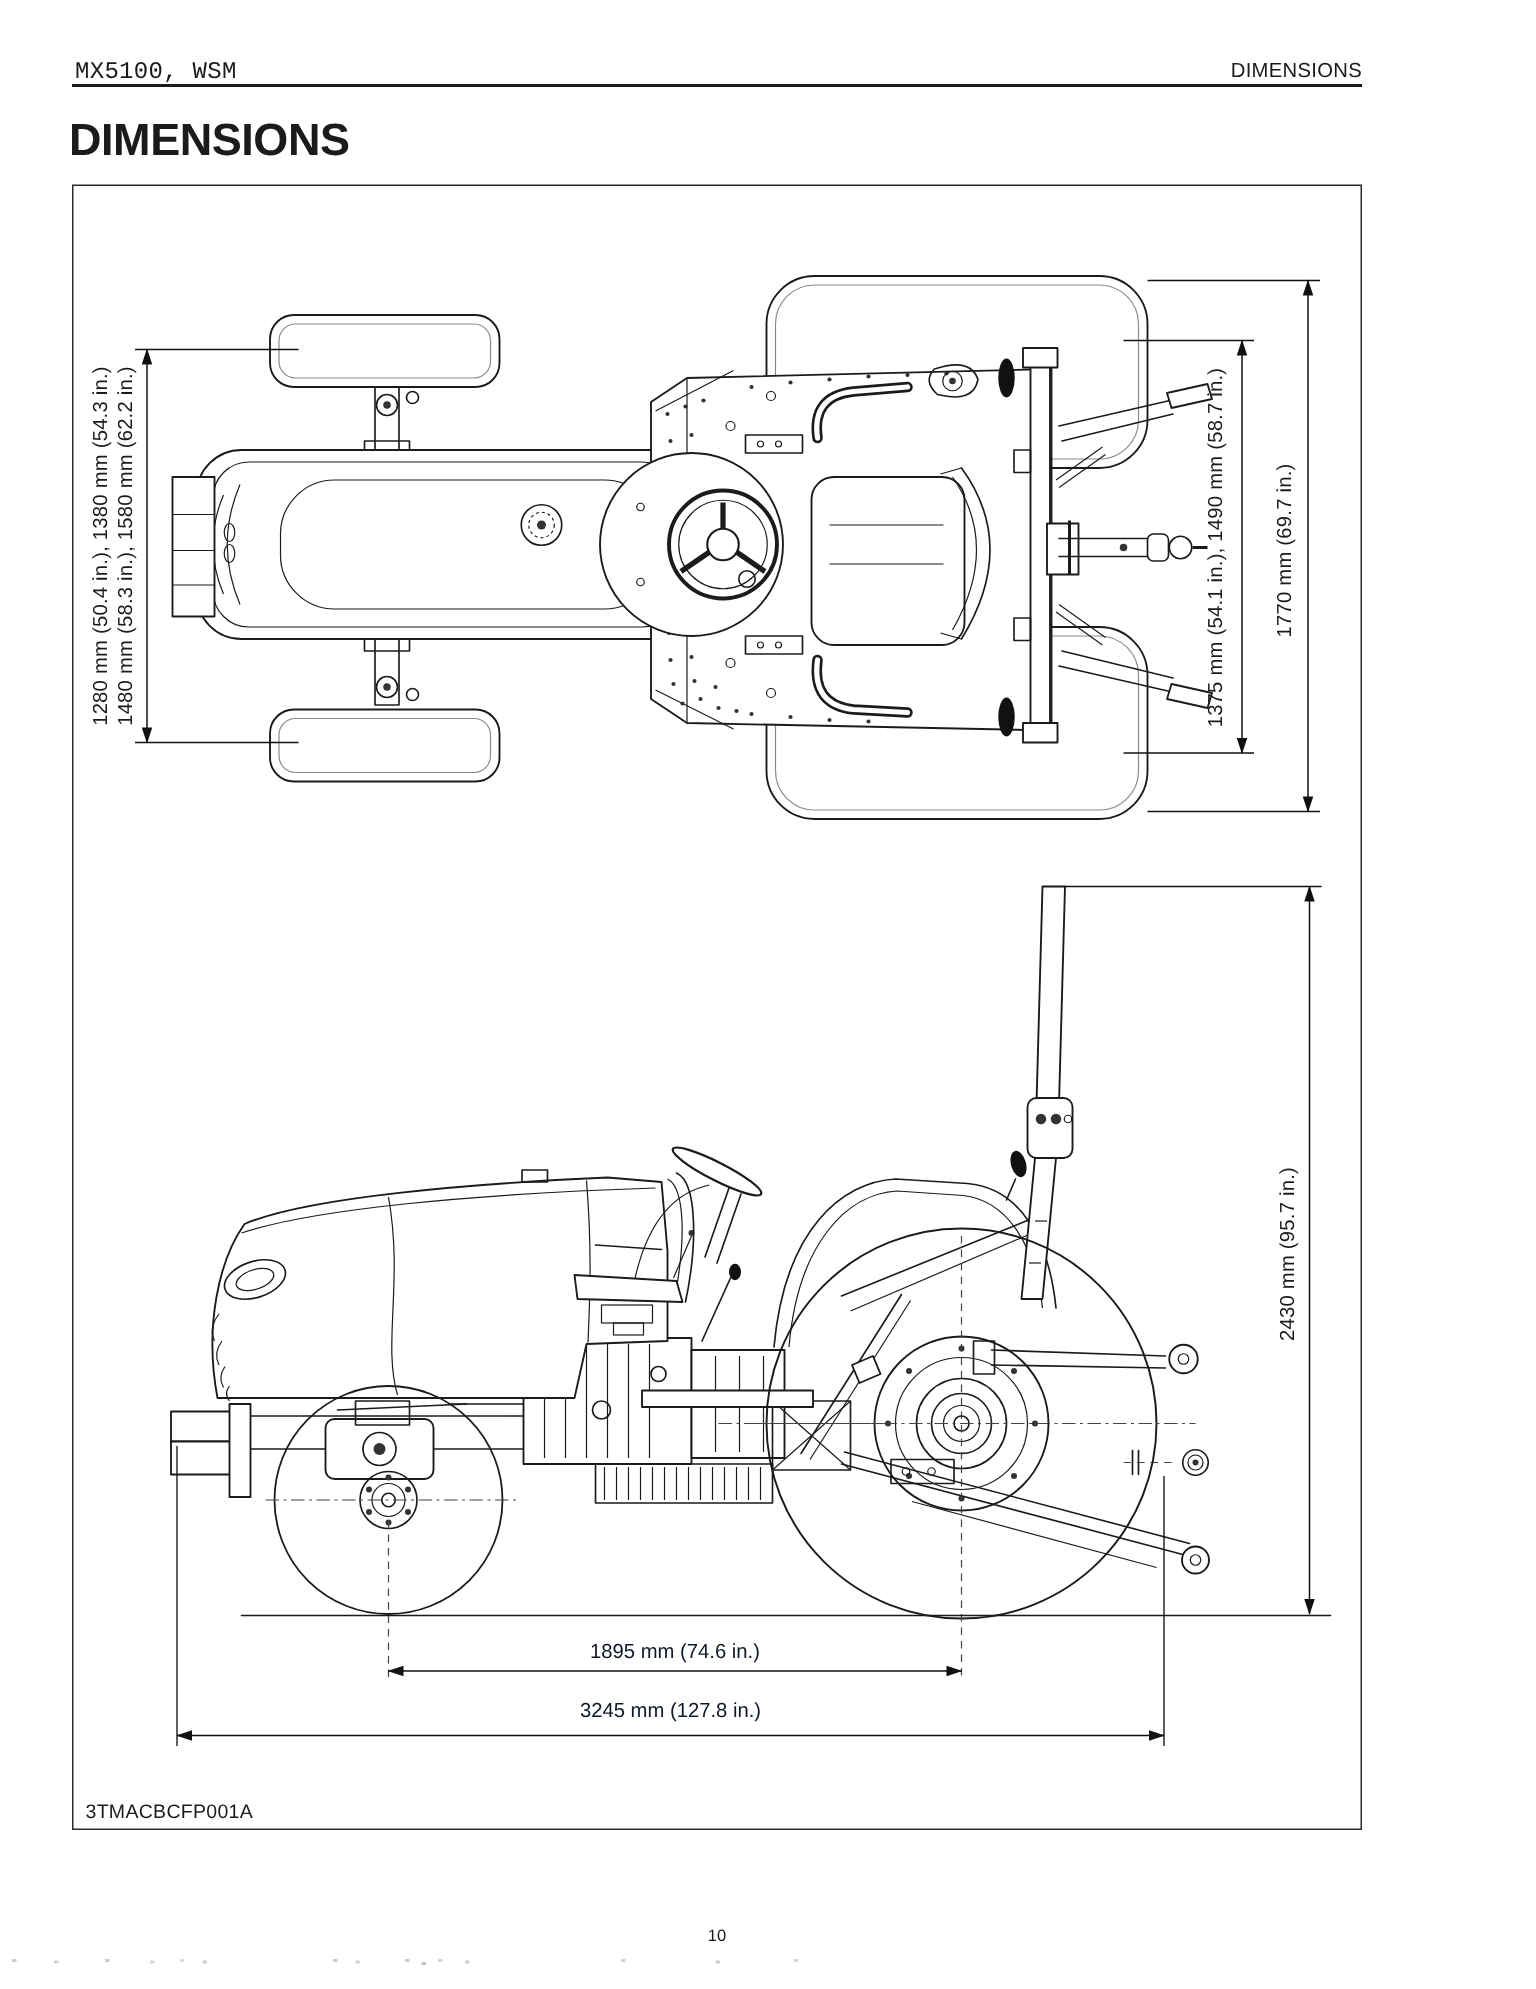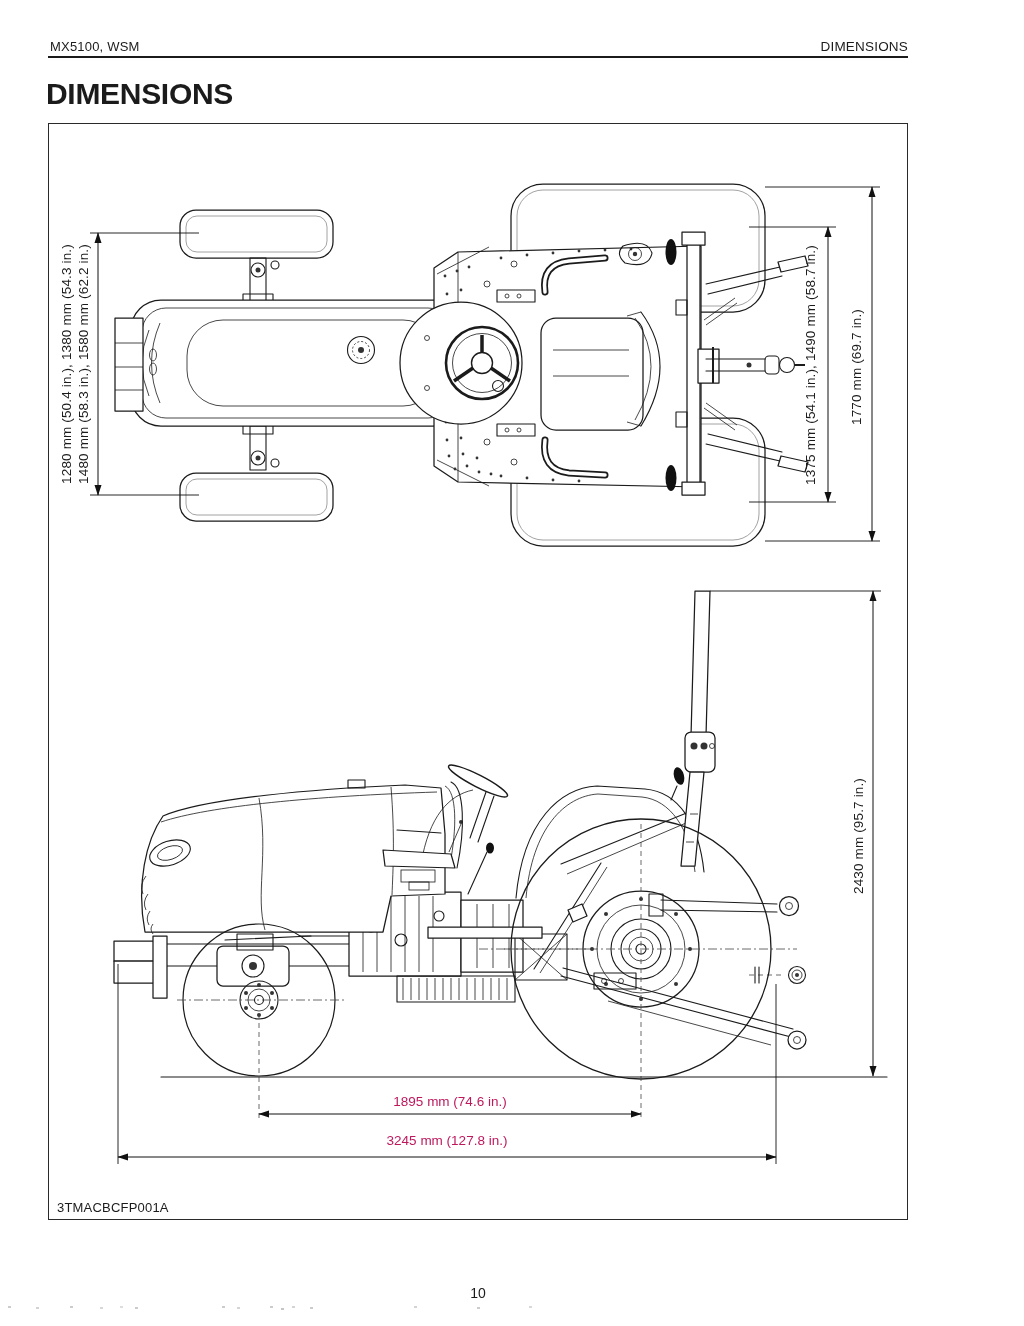--- a/index.html
+++ b/index.html
@@ -1,30 +1,30 @@
 <!DOCTYPE html>
 <html><head>
 <meta charset="utf-8">
 <style>
   html,body{margin:0;padding:0;}
   body{
     width:1024px;height:1326px;position:relative;background:#ffffff;
     font-family:"Liberation Sans", sans-serif;color:#1b1b1b;overflow:hidden;
   }
-  .hdr-left{position:absolute;left:50px;top:39px;font-size:13px;letter-spacing:.2px;}
+  .hdr-left{position:absolute;left:50px;top:39px;font-size:16px;letter-spacing:.2px;font-family:Liberation Mono, monospace;}
   .hdr-right{position:absolute;left:48px;top:39px;width:860px;text-align:right;font-size:13.5px;letter-spacing:.2px;}
   .hdr-rule{position:absolute;left:48px;top:56px;width:860px;height:2.4px;background:#1b1b1b;}
   .page-title{position:absolute;left:46px;top:77px;font-size:30px;font-weight:bold;letter-spacing:-.3px;}
   .figure{position:absolute;left:48px;top:123px;width:858px;height:1095px;border:1.6px solid #2a2a2a;background:#fff;}
   .figure svg{position:absolute;left:0;top:0;}
   .vlab{position:absolute;transform:translate(-50%,-50%) rotate(-90deg);font-size:13.5px;
         white-space:nowrap;letter-spacing:.15px;color:#1b1b1b;text-align:center;line-height:1.25;}
-  .hlab{position:absolute;transform:translate(-50%,-50%);font-size:13.5px;white-space:nowrap;color:#be185d;}
+  .hlab{position:absolute;transform:translate(-50%,-50%);font-size:13.5px;white-space:nowrap;color:#0f172a;}
   .fig-code{position:absolute;left:8px;bottom:4px;font-size:13px;letter-spacing:.2px;margin-top:48px;}
-  .page-num{position:absolute;left:478px;top:1285px;transform:translateX(-50%);font-size:14px;}
+  .page-num{position:absolute;left:478px;top:1285px;transform:translateX(-50%);font-size:11px;}
   .smudge{position:absolute;left:8px;top:1306px;width:3px;height:2px;background:#9a9a9a;opacity:.5;
     box-shadow:28px 1px #a9a9a9,62px 0 #9a9a9a,92px 1px #b0b0b0,112px 0 #bdbdbd,127px 1px #9a9a9a,
     214px 0 #9a9a9a,229px 1px #ababab,262px 0 #9a9a9a,273px 2px #8c8c8c,284px 0 #ababab,
     302px 1px #9a9a9a,406px 0 #ababab,469px 1px #9a9a9a,521px 0 #b2b2b2;}
 </style>
 </head>
 <body>
 
 <div class="hdr-left">MX5100, WSM</div>
 <div class="hdr-right">DIMENSIONS</div>

